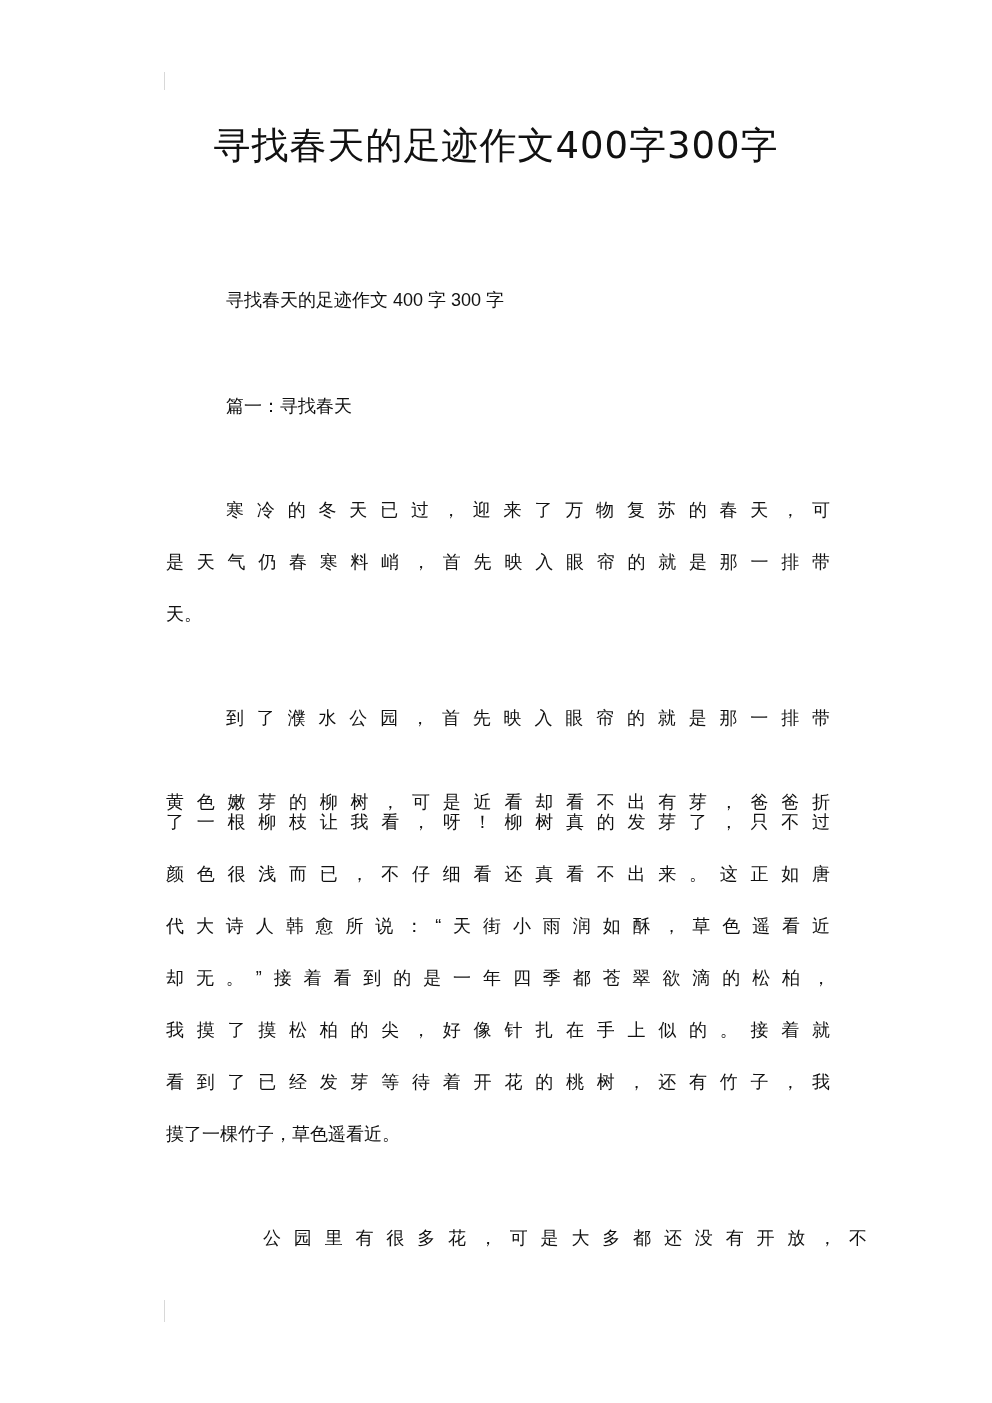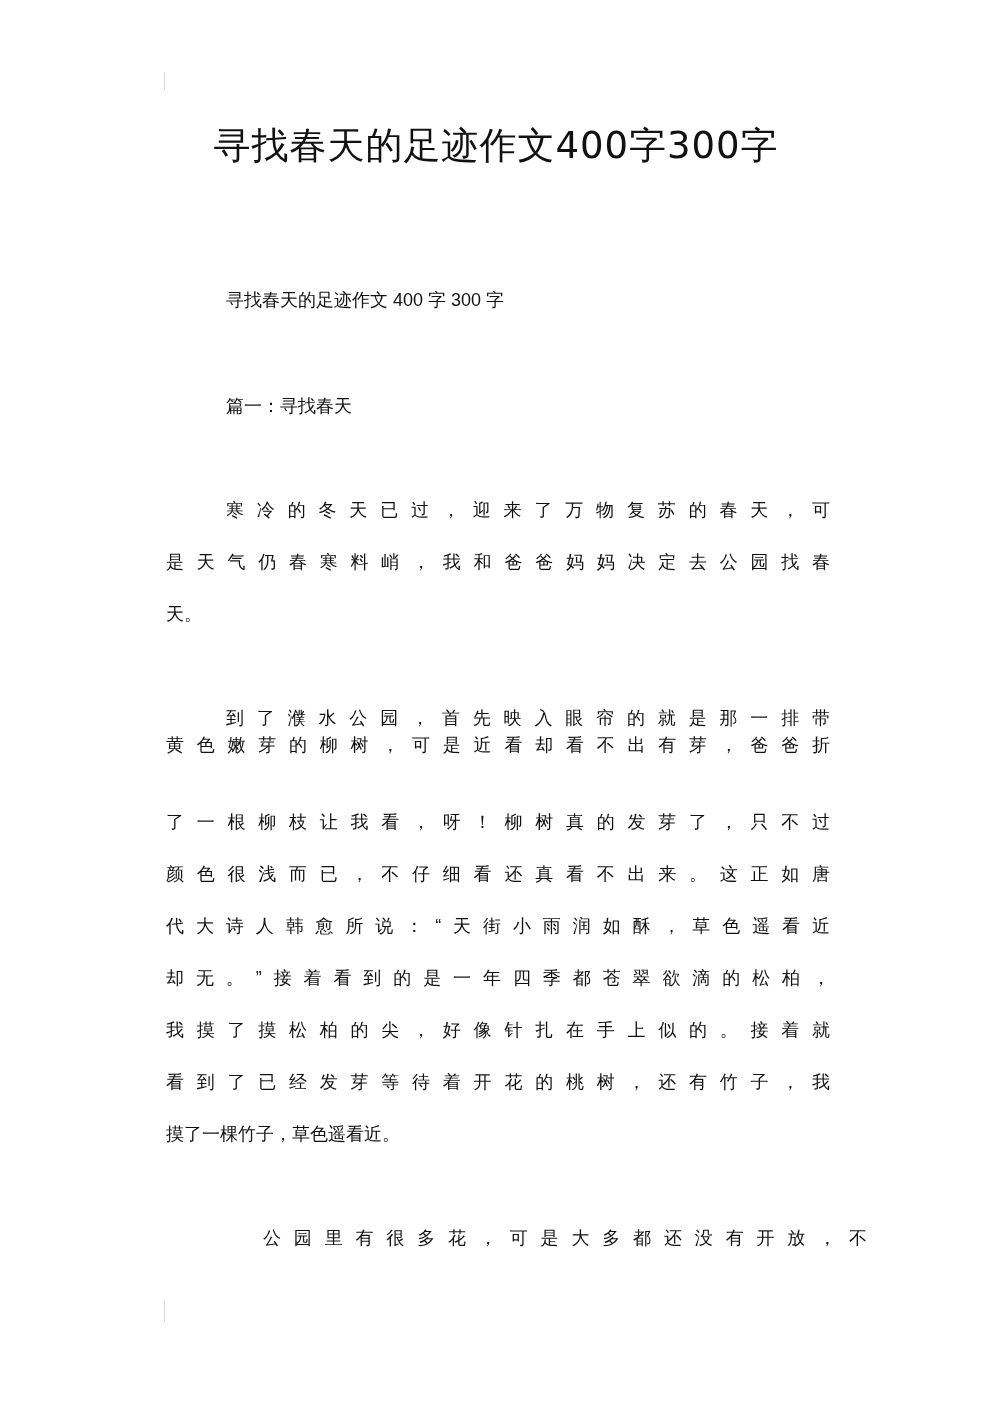--- a/index.html
+++ b/index.html
@@ -19,27 +19,27 @@
   <div class="mark" style="top:72px;height:18px;"></div>
   <div class="mark" style="top:1300px;height:22px;"></div>
 
   <div class="title">寻找春天的足迹作文400字300字</div>
 
   <div class="line indent last" style="top:274px;">寻找春天的足迹作文 400 字 300 字</div>
   <div class="line indent last" style="top:380px;">篇一：寻找春天</div>
 
   <div>
     <div class="line indent" style="top:484px;">寒冷的冬天已过，迎来了万物复苏的春天，可</div>
-    <div class="line" style="top:536px;">是天气仍春寒料峭，我和爸爸妈妈决定去公园找春</div>
+    <div class="line" style="top:536px;">是天气仍春寒料峭，首先映入眼帘的就是那一排带</div>
     <div class="line last" style="top:588px;">天。</div>
   </div>
 
   <div>
     <div class="line indent" style="top:692px;">到了濮水公园，首先映入眼帘的就是那一排带</div>
-    <div class="line" style="top:719px;">黄色嫩芽的柳树，可是近看却看不出有芽，爸爸折</div>
+    <div class="line" style="top:776px;">黄色嫩芽的柳树，可是近看却看不出有芽，爸爸折</div>
     <div class="line" style="top:796px;">了一根柳枝让我看，呀！柳树真的发芽了，只不过</div>
     <div class="line" style="top:848px;">颜色很浅而已，不仔细看还真看不出来。这正如唐</div>
     <div class="line" style="top:900px;">代大诗人韩愈所说：“天街小雨润如酥，草色遥看近</div>
     <div class="line" style="top:952px;">却无。”接着看到的是一年四季都苍翠欲滴的松柏，</div>
     <div class="line" style="top:1004px;">我摸了摸松柏的尖，好像针扎在手上似的。接着就</div>
     <div class="line" style="top:1056px;">看到了已经发芽等待着开花的桃树，还有竹子，我</div>
     <div class="line last" style="top:1108px;">摸了一棵竹子，草色遥看近。</div>
   </div>
 
   <div>

